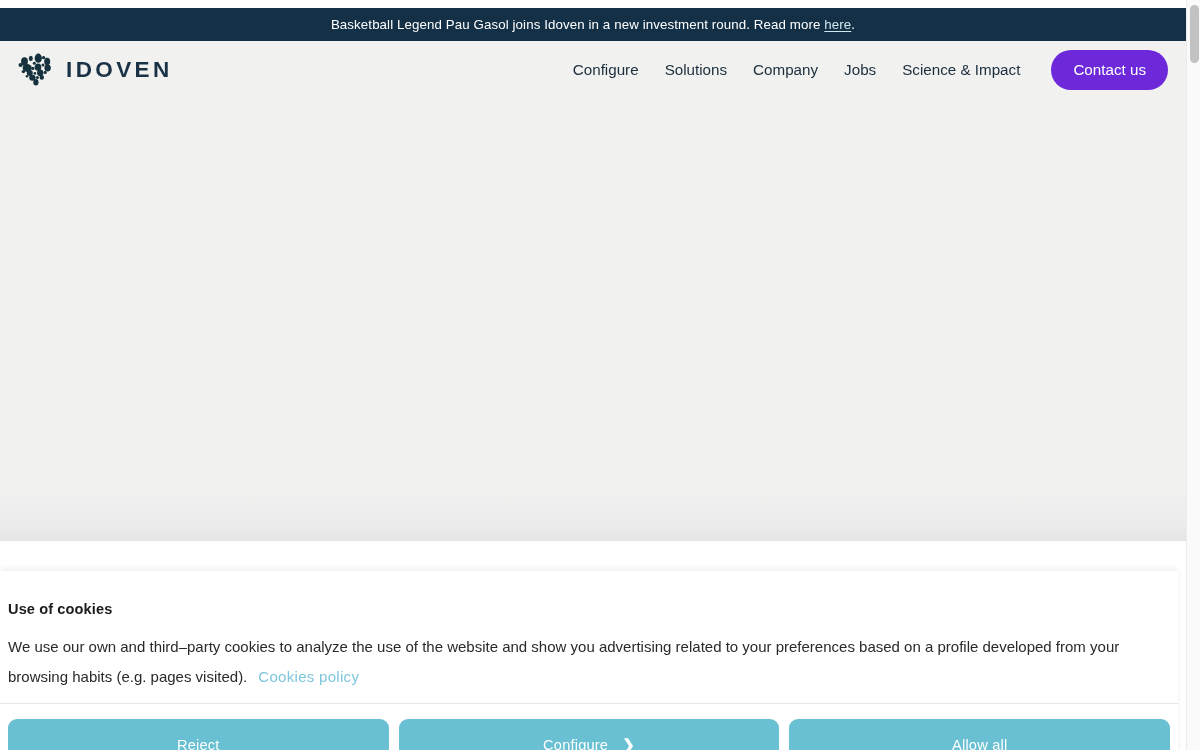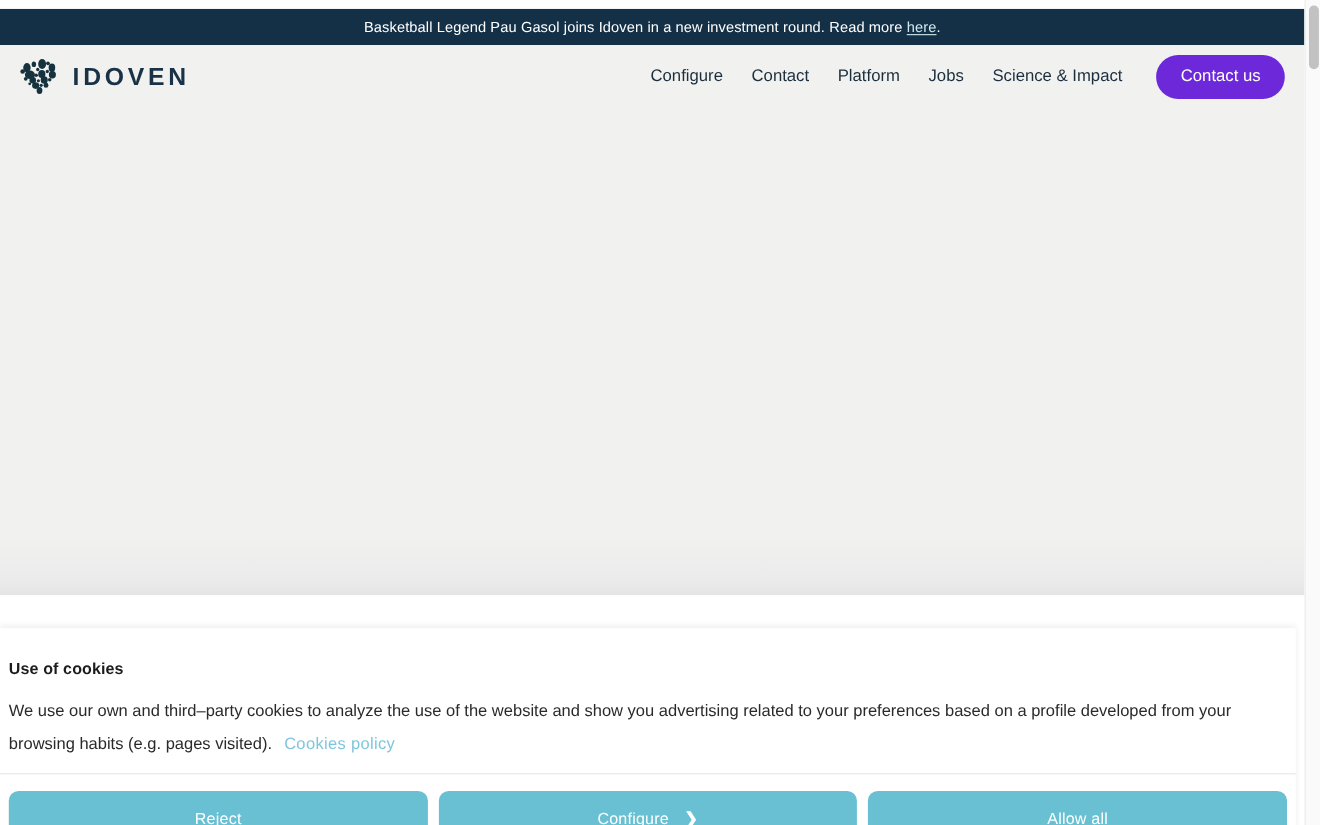--- a/index.html
+++ b/index.html
@@ -256,22 +256,22 @@
             <ellipse cx="25.8" cy="25.4" rx="2.2" ry="2.3"></ellipse>
             <ellipse cx="19.9" cy="30.2" rx="2.6" ry="3.2"></ellipse>
             <circle cx="11.0" cy="24.2" r="1.3"></circle>
           </g>
         </svg>
         <span class="brand-word">IDOVEN</span>
       </div>
 
       <nav class="main-nav">
         <span class="nav-item">Configure</span>
-        <span class="nav-item">Contact</span>
-        <span class="nav-item">Platform</span>
+        <span class="nav-item">Solutions</span>
+        <span class="nav-item">Company</span>
         <span class="nav-item">Jobs</span>
         <span class="nav-item">Science &amp; Impact</span>
         <button class="contact-btn">Contact us</button>
       </nav>
     </div>
 
     <div class="page-body"></div>
 
     <div class="cookie-banner">
       <div class="cookie-body">

